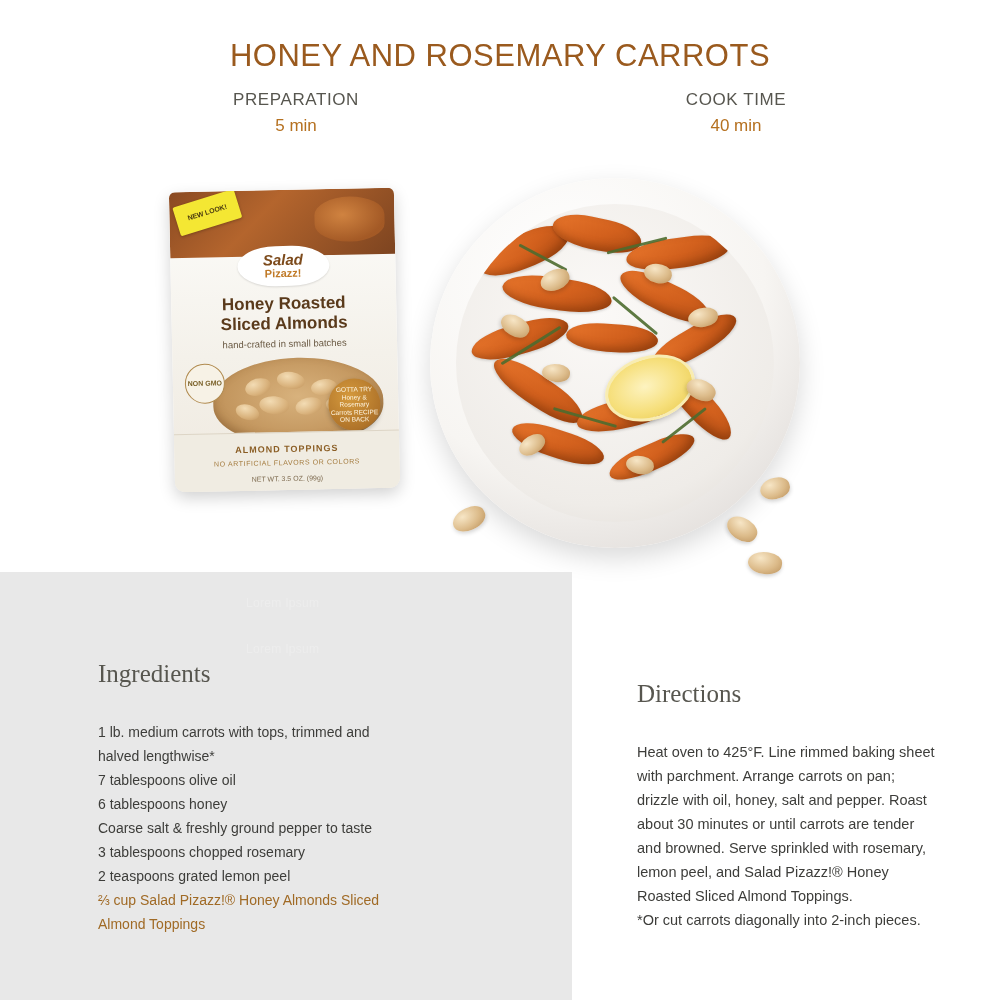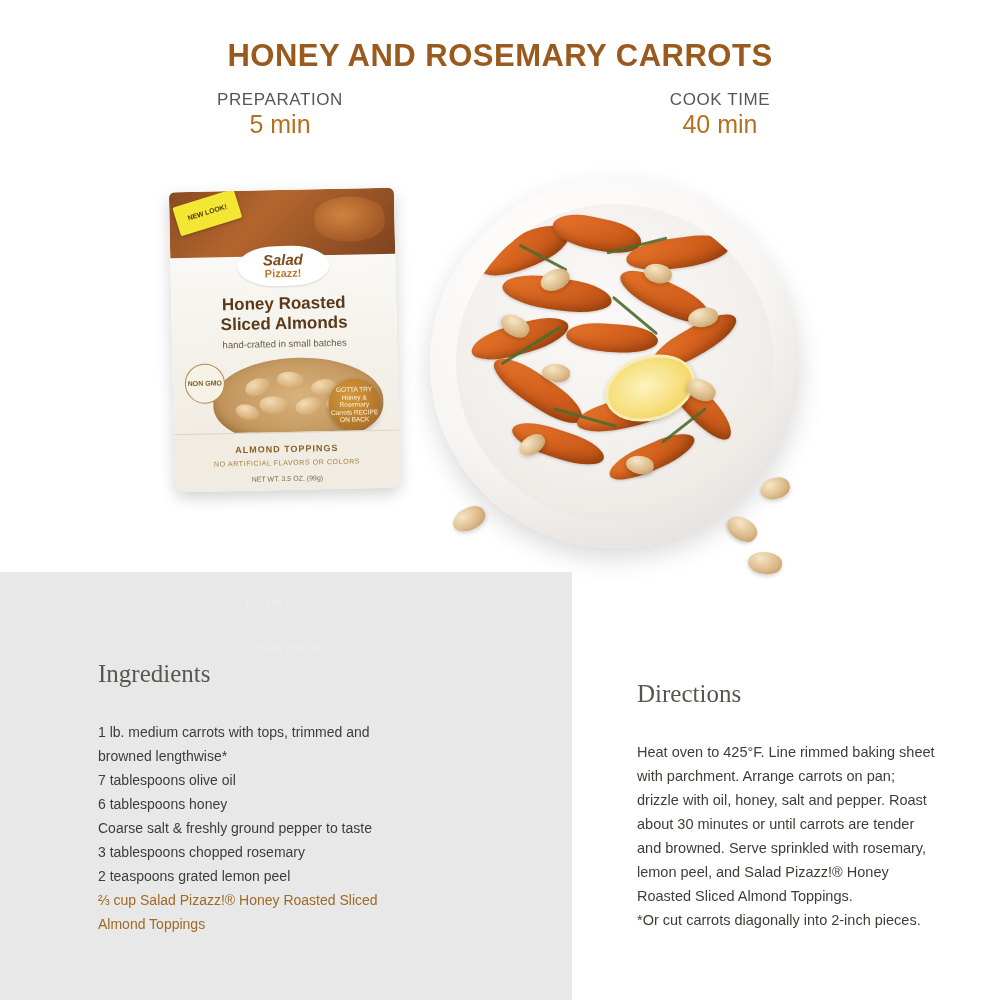--- a/index.html
+++ b/index.html
@@ -15,41 +15,42 @@
     width: 1000px; height: 1000px;
     background: #ffffff;
   }
 
   
   .recipe-title {
     position: absolute;
     top: 38px; left: 0; width: 1000px;
     text-align: center;
     font-size: 31px;
-    font-weight: bold;
+    font-weight: normal;
     letter-spacing: 0.5px;
     color: #9a5a1e;
     text-transform: uppercase;
   }
   .meta-row {
     position: absolute;
-    top: 90px; left: 180px; width: 640px;
+    top: 90px; left: 196px; width: 640px;
     display: flex;
     justify-content: space-between;
     align-items: flex-end;
   }
   .meta-block { text-align: center; width: 200px; }
   .meta-label {
     font-size: 17px;
     letter-spacing: 0.6px;
     color: #57564f;
     text-transform: uppercase;
   }
   .meta-value {
-    font-size: 25px;
+    margin-top: 6px;
+    font-size: 17px;
     color: #b5701f;
   }
 
   
   .hero {
     position: absolute;
     top: 160px; left: 0; width: 1000px; height: 420px;
   }
 
   
@@ -354,27 +355,27 @@
   </div>
 
   <div class="panel"></div>
   <div class="ghost g1">Lorem Ipsum</div>
   <div class="ghost g2">Lorem Ipsum</div>
 
   <div class="col-left">
     <div class="section-head">Ingredients</div>
     <ul class="ingredients-list">
       <li class="body-line">1 lb. medium carrots with tops, trimmed and</li>
-      <li class="body-line">browned lengthwise*</li>
+      <li class="body-line">halved lengthwise*</li>
       <li class="body-line">7 tablespoons olive oil</li>
       <li class="body-line">6 tablespoons honey</li>
       <li class="body-line">Coarse salt &amp; freshly ground pepper to taste</li>
       <li class="body-line">3 tablespoons chopped rosemary</li>
       <li class="body-line">2 teaspoons grated lemon peel</li>
-      <li class="body-line accent">⅔ cup Salad Pizazz!® Honey Roasted Sliced</li>
+      <li class="body-line accent">⅔ cup Salad Pizazz!® Honey Almonds Sliced</li>
       <li class="body-line accent">Almond Toppings</li>
     </ul>
   </div>
 
   <div class="col-right">
     <div class="section-head">Directions</div>
     <p class="directions-para">Heat oven to 425°F. Line rimmed baking sheet with parchment. Arrange carrots on pan; drizzle with oil, honey, salt and pepper. Roast about 30 minutes or until carrots are tender and browned. Serve sprinkled with rosemary, lemon peel, and Salad Pizazz!® Honey Roasted Sliced Almond Toppings.</p>
     <p class="directions-note">*Or cut carrots diagonally into 2-inch pieces.</p>
   </div>
 

